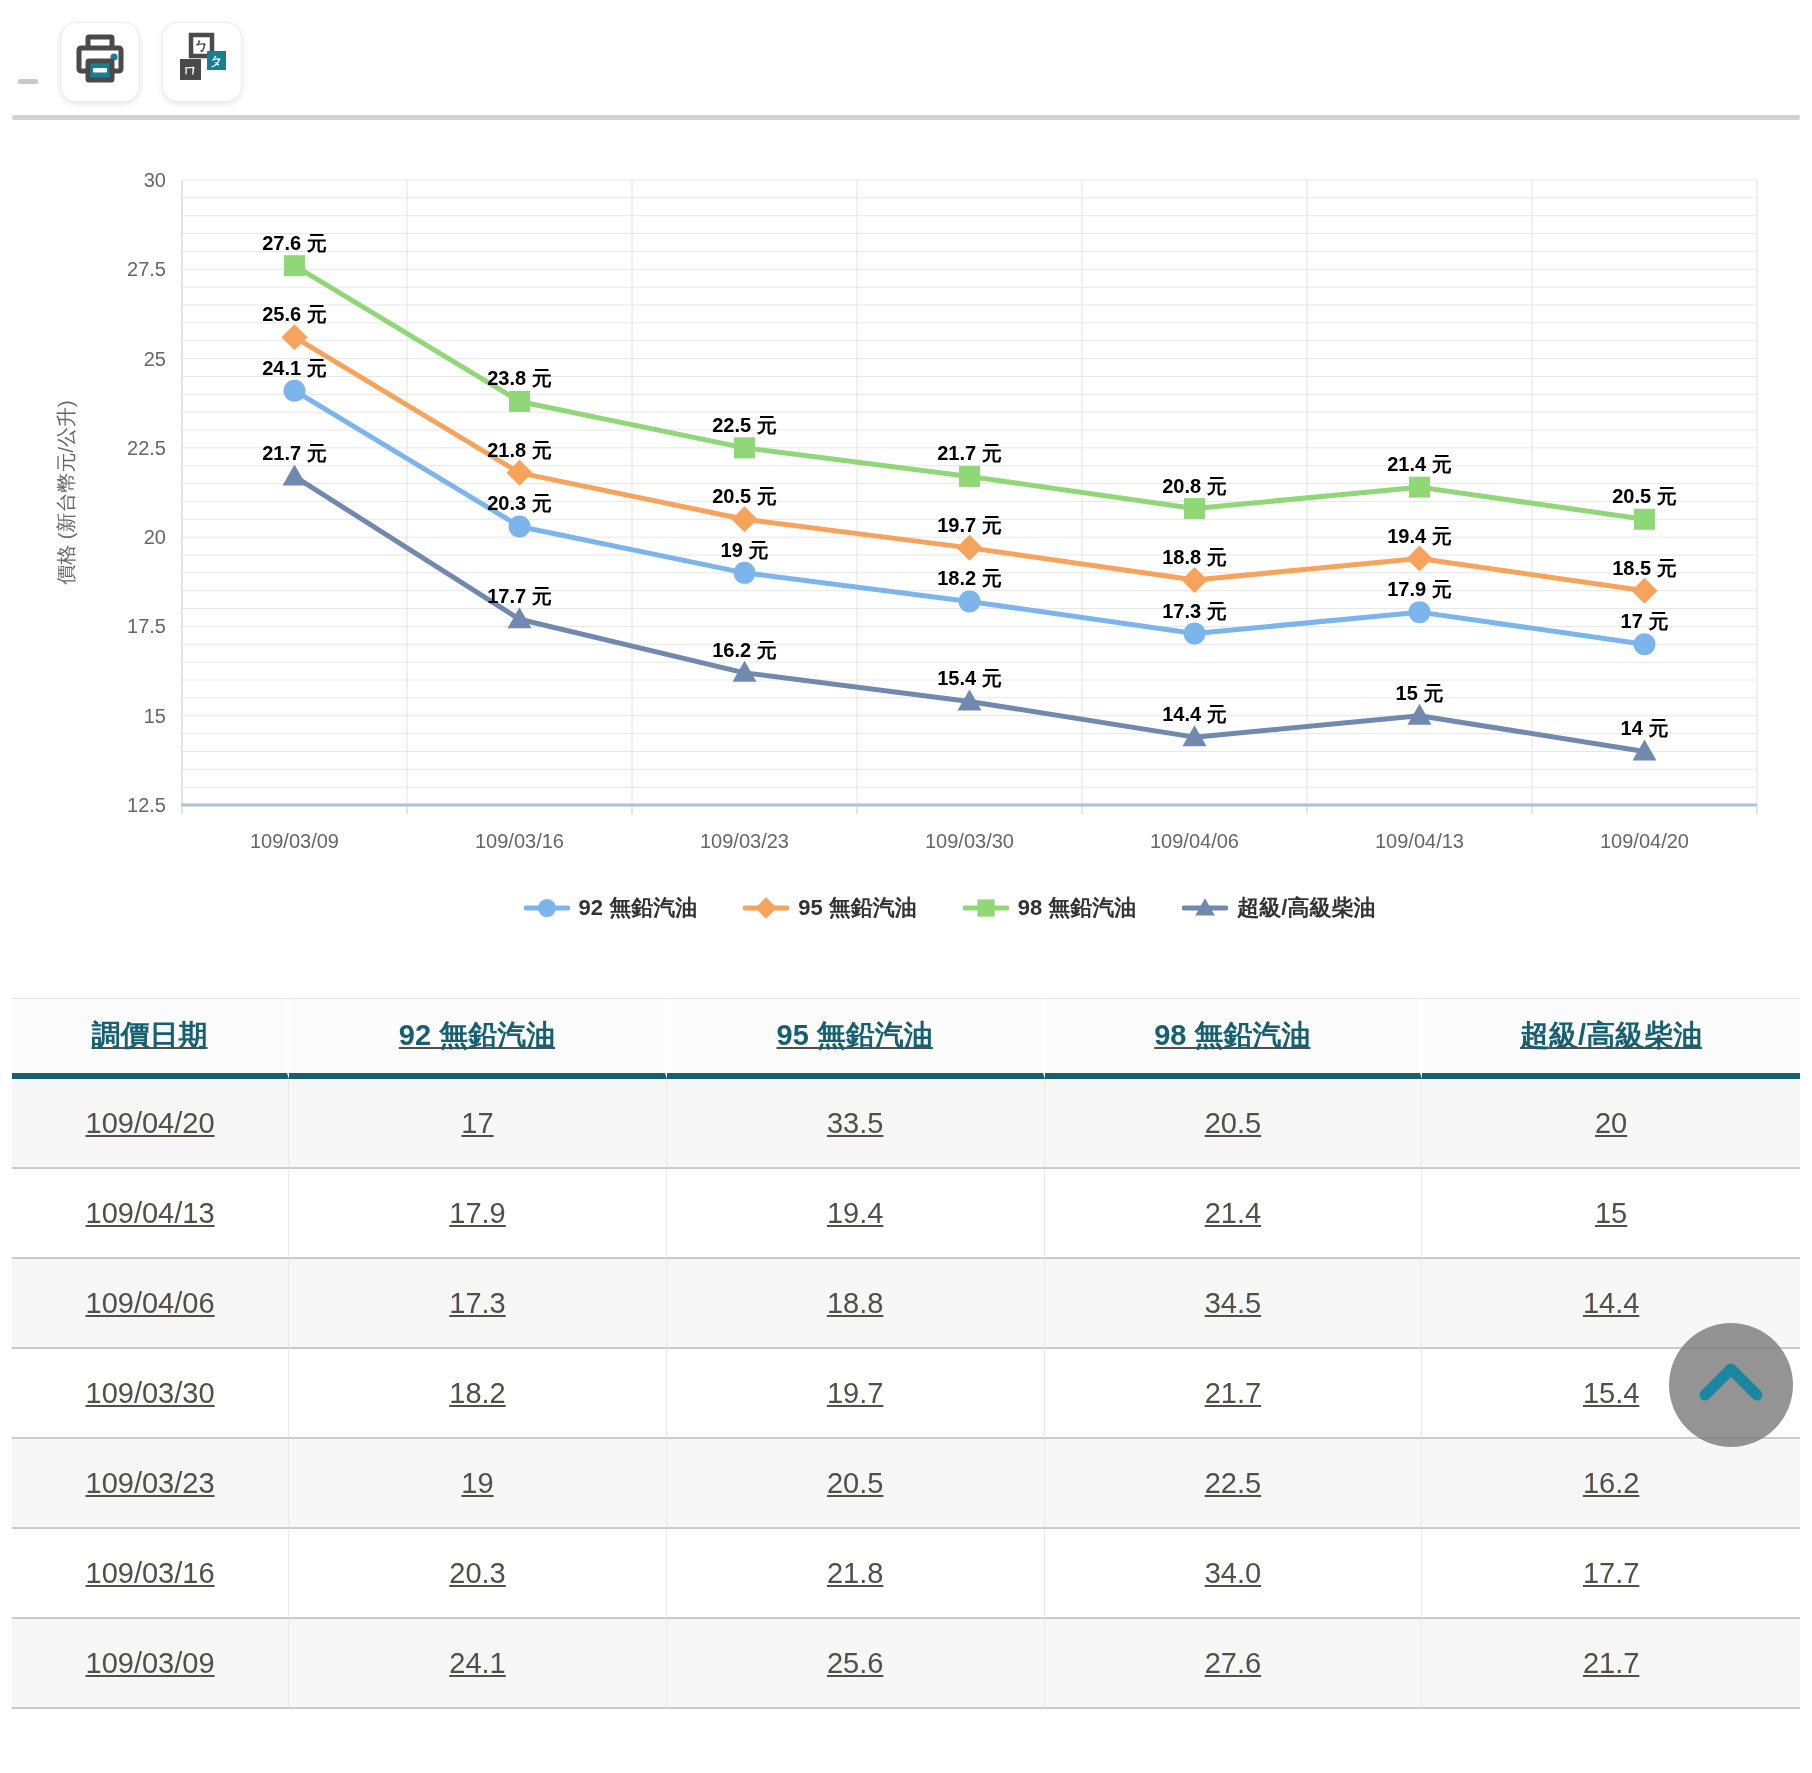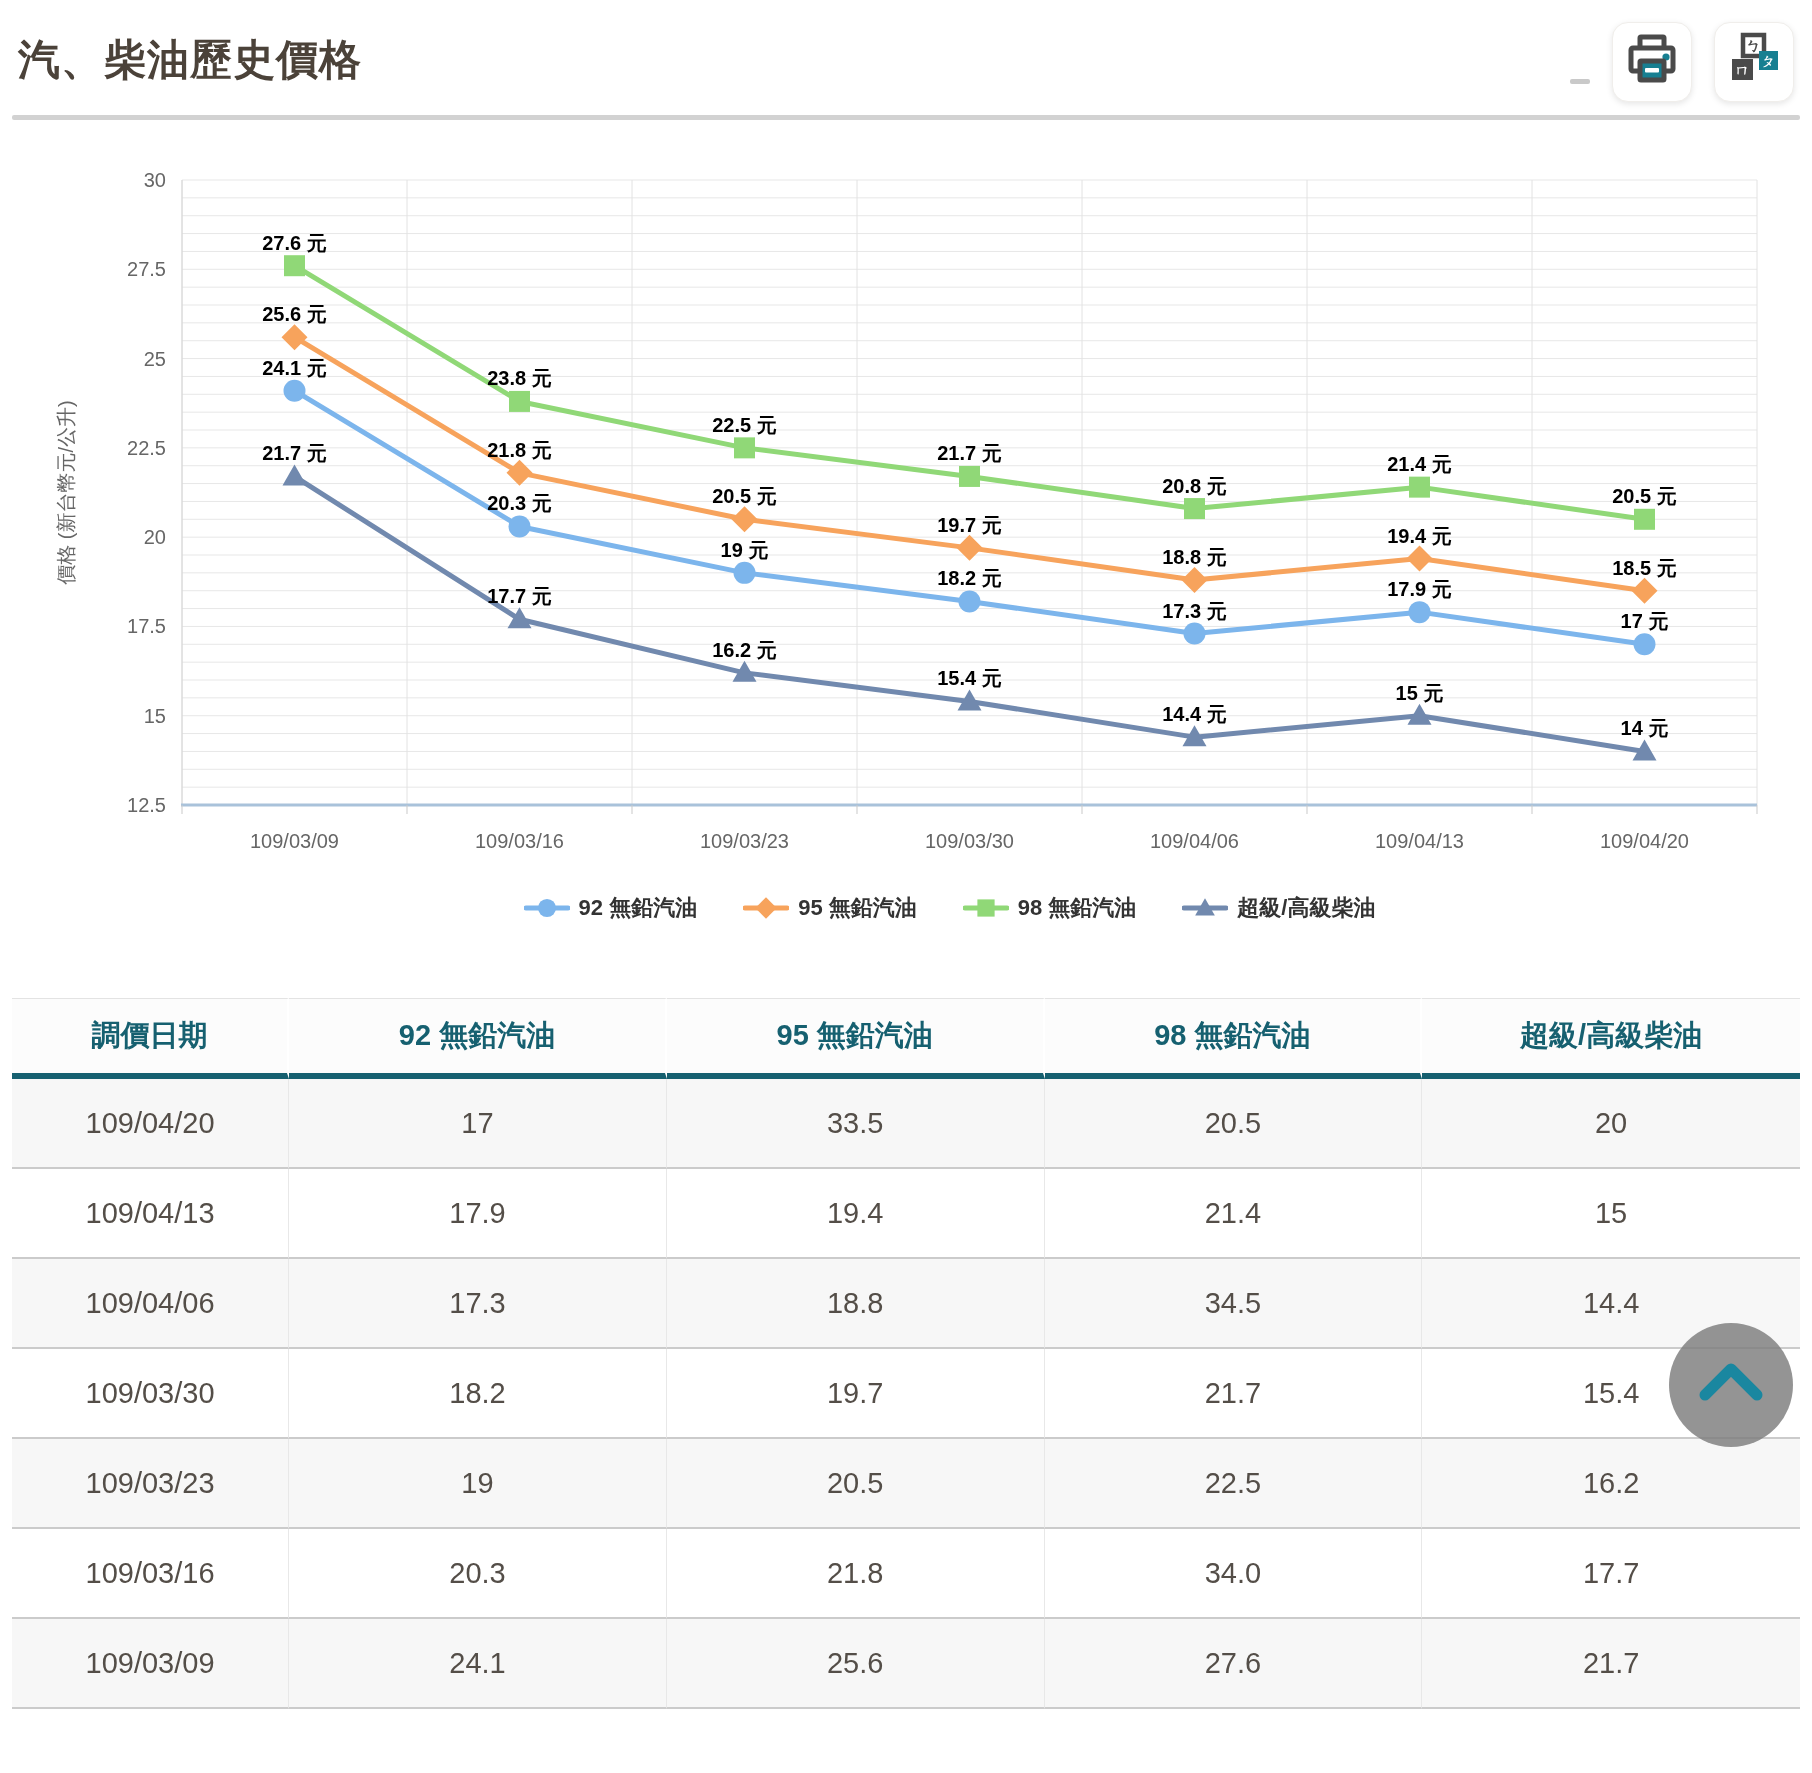--- a/index.html
+++ b/index.html
@@ -20,21 +20,21 @@
   
   .chart-area{position:relative;margin-top:0;padding-left:17px;}
   .chart-svg{display:block;}
   .ylab,.xlab{font-size:20px;fill:#666;}
   .ytitle{font-size:20px;fill:#666;}
   .dlab{font-size:20px;font-weight:700;fill:#000;}
   .legend-row{display:flex;justify-content:center;align-items:center;gap:46px;height:52px;margin-top:2px;margin-left:70px;}
   .legend-item{display:flex;align-items:center;gap:9px;cursor:pointer;}
   .legend-item span{font-size:22px;font-weight:700;color:#333;}
   
-  .table-wrap{margin:64px 12px 0 12px;}
+  .table-wrap{margin:64px 12px 0 12px;text-decoration:underline;}
   table.price-table{width:100%;border-collapse:separate;border-spacing:0;table-layout:fixed;}
   .price-table th{
     font-size:29px;font-weight:700;color:#166070;background:#fcfcfc;
     border-top:1px solid #e3e3e3;border-bottom:6px solid #166070;border-right:2px solid #fff;
     height:74px;padding:0;text-align:center;
   }
   .price-table th.last{border-right:none;}
   .price-table td{
     font-size:29px;color:#544e48;text-align:center;height:88px;padding:0;
     border-bottom:2px solid #cbcbcb;border-right:1px solid #e8e8e8;
@@ -47,21 +47,20 @@
   
   .scroll-top{
     position:absolute;left:1669px;top:1323px;width:124px;height:124px;border-radius:50%;
     background:rgba(125,125,125,0.82);display:flex;align-items:center;justify-content:center;cursor:pointer;
   }
 </style>
 </head>
 <body>
 
 <div class="page-header">
-  <div class="page-title">汽、柴油歷史價格</div>
   <div class="header-right">
     <div class="collapse-dash"></div>
     <div class="icon-btn">
       <span>
         <svg width="54" height="54" viewBox="0 0 54 54">
           <rect x="15" y="4" width="24" height="13" fill="#fff" stroke="#4a4a4a" stroke-width="5" rx="1"></rect>
           <rect x="6" y="15" width="42" height="23" fill="#fff" stroke="#4a4a4a" stroke-width="5" rx="2"></rect>
           <circle cx="41" cy="24" r="3.6" fill="#177f91"></circle>
           <rect x="15" y="28" width="24" height="19" fill="#177f91" stroke="#4a4a4a" stroke-width="5" rx="1"></rect>
           <rect x="20" y="35" width="14" height="4.5" fill="#fff" rx="1"></rect>

